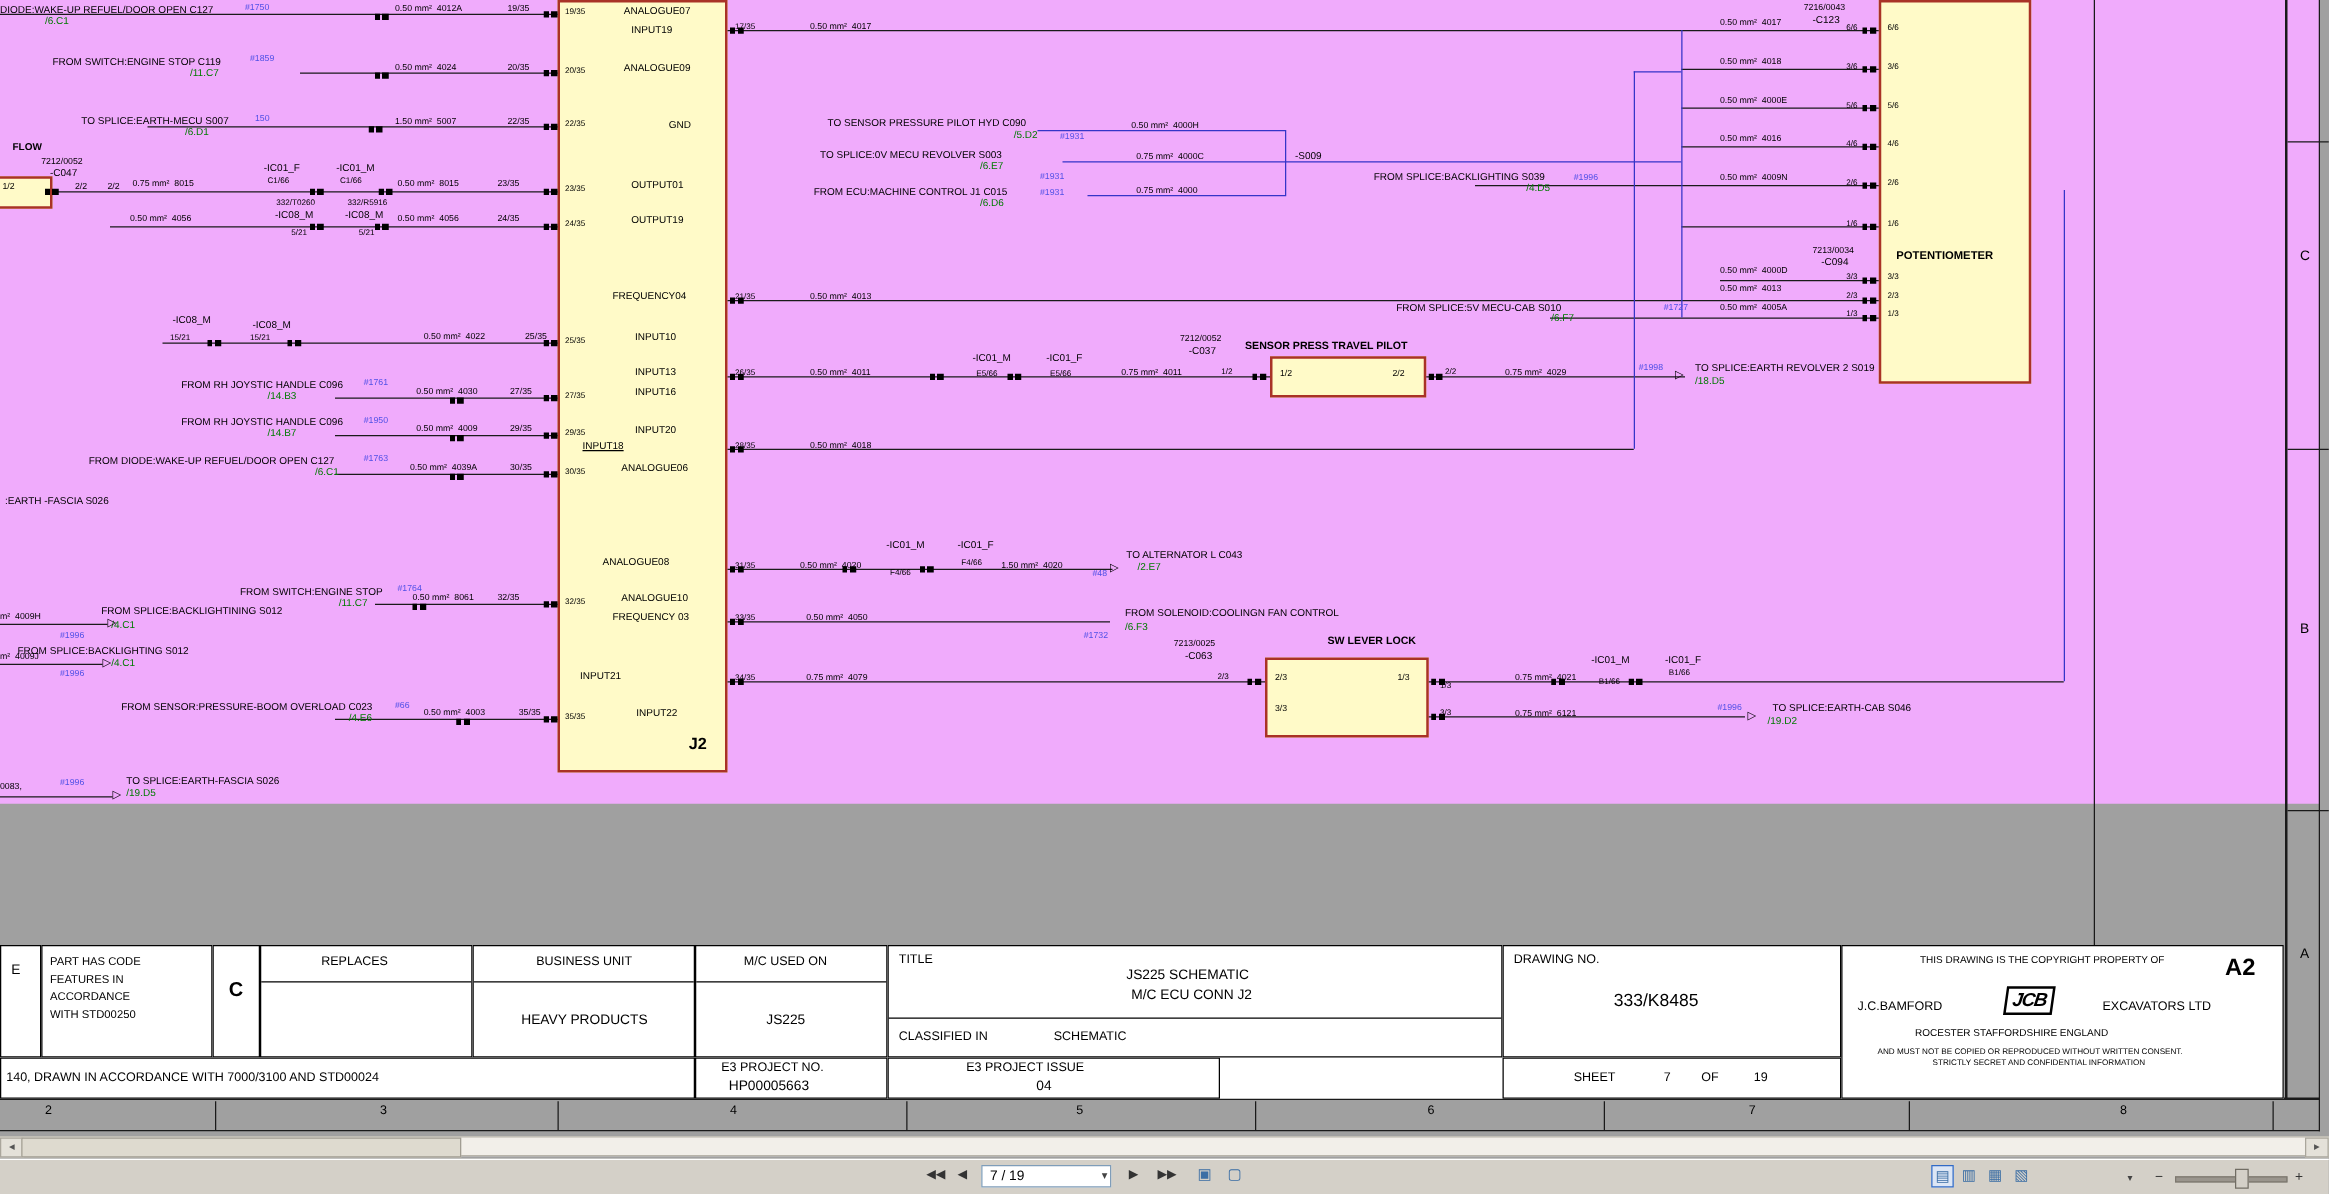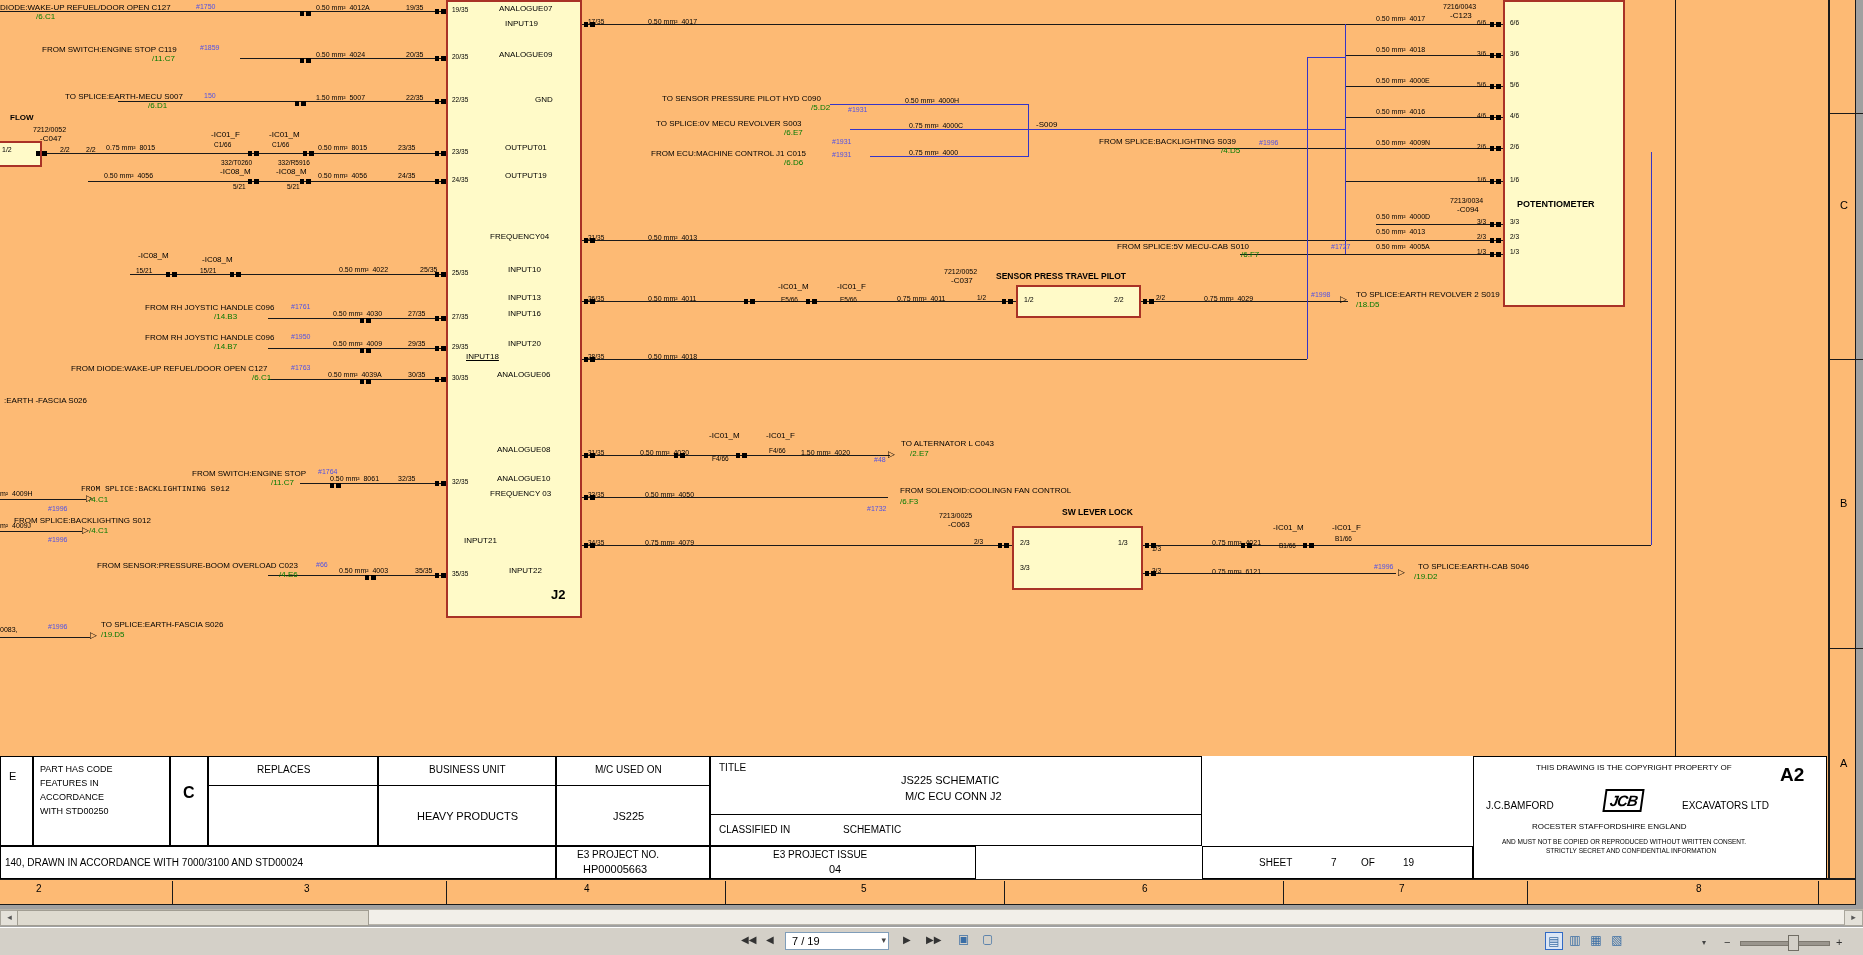--- a/index.html
+++ b/index.html
@@ -1,18 +1,18 @@
 <!DOCTYPE html>
 <html><head>
 <meta charset="utf-8">
 <style>
   html,body{margin:0;padding:0;width:1863px;height:955px;overflow:hidden;
     font-family:"Liberation Sans",sans-serif;background:#a0a0a0;}
   .canvas{position:absolute;inset:0;background:#a0a0a0;}
-  .sheet{position:absolute;left:0;top:0;width:1856px;height:905px;background:#fdba74;}
+  .sheet{position:absolute;left:0;top:0;width:1856px;height:643px;background:#f0abfc;}
   #schematic{position:absolute;inset:0;}
   .lbl{position:absolute;white-space:pre;color:#000;line-height:1;}
   .lbl.g{color:#007a00;}
   .lbl.b{color:#5050e6;}
   .lbl.bd{font-weight:bold;color:#000;}
   .ln{position:absolute;}
   .ln.k{background:#1a1a1a;}
   .ln.bl{background:#3535c8;}
   .ybox{position:absolute;background:#fffac8;border:2px solid #a93226;box-sizing:border-box;}
   .sym{position:absolute;width:11px;height:5px;
@@ -229,21 +229,21 @@
         <div class="lbl b" style="left: 291px; top: 364px; font-size: 7px;">#1763</div>
         <div class="lbl" style="left: 328px; top: 371px; font-size: 7px;">0.50 mm²  4039A</div>
         <div class="lbl" style="left: 408px; top: 371px; font-size: 7px;">30/35</div>
         <div class="lbl" style="left: 4px; top: 397px; font-size: 8px;">:EARTH -FASCIA S026</div>
         <div class="lbl" style="left: 192px; top: 470px; font-size: 8px;">FROM SWITCH:ENGINE STOP</div>
         <div class="lbl g" style="left: 271px; top: 479px; font-size: 8px;">/11.C7</div>
         <div class="lbl b" style="left: 318px; top: 468px; font-size: 7px;">#1764</div>
         <div class="lbl" style="left: 330px; top: 475px; font-size: 7px;">0.50 mm²  8061</div>
         <div class="lbl" style="left: 398px; top: 475px; font-size: 7px;">32/35</div>
         <div class="lbl" style="left: 0px; top: 490px; font-size: 7px;">m²  4009H</div>
-        <div class="lbl" style="left: 81px; top: 485px; font-size: 8px; font-family: Liberation Mono, monospace;">FROM SPLICE:BACKLIGHTINING S012</div>
+        <div class="lbl" style="left: 81px; top: 485px; font-size: 8px;">FROM SPLICE:BACKLIGHTINING S012</div>
         <div class="lbl g" style="left: 89px; top: 496px; font-size: 8px;">/4.C1</div>
         <div class="lbl b" style="left: 48px; top: 505px; font-size: 7px;">#1996</div>
         <div class="lbl" style="left: 0px; top: 522px; font-size: 7px;">m²  4009J</div>
         <div class="lbl" style="left: 14px; top: 517px; font-size: 8px;">FROM SPLICE:BACKLIGHTING S012</div>
         <div class="lbl g" style="left: 89px; top: 527px; font-size: 8px;">/4.C1</div>
         <div class="lbl b" style="left: 48px; top: 536px; font-size: 7px;">#1996</div>
         <div class="lbl" style="left: 97px; top: 562px; font-size: 8px;">FROM SENSOR:PRESSURE-BOOM OVERLOAD C023</div>
         <div class="lbl g" style="left: 279px; top: 571px; font-size: 8px;">/4.E6</div>
         <div class="lbl b" style="left: 316px; top: 561px; font-size: 7px;">#66</div>
         <div class="lbl" style="left: 339px; top: 567px; font-size: 7px;">0.50 mm²  4003</div>
@@ -261,21 +261,21 @@
         <div class="lbl" style="left: 535px; top: 96px; font-size: 8px;">GND</div>
         <div class="lbl" style="left: 505px; top: 144px; font-size: 8px;">OUTPUT01</div>
         <div class="lbl" style="left: 505px; top: 172px; font-size: 8px;">OUTPUT19</div>
         <div class="lbl" style="left: 490px; top: 233px; font-size: 8px;">FREQUENCY04</div>
         <div class="lbl" style="left: 508px; top: 266px; font-size: 8px;">INPUT10</div>
         <div class="lbl" style="left: 508px; top: 294px; font-size: 8px;">INPUT13</div>
         <div class="lbl" style="left: 508px; top: 310px; font-size: 8px;">INPUT16</div>
         <div class="lbl" style="left: 508px; top: 340px; font-size: 8px;">INPUT20</div>
         <div class="lbl" style="left: 466px; top: 353px; font-size: 8px; text-decoration: underline;">INPUT18</div>
         <div class="lbl" style="left: 497px; top: 371px; font-size: 8px;">ANALOGUE06</div>
-        <div class="lbl" style="left: 497px; top: 446px; font-size: 8px;">ANALOGUE08</div>
+        <div class="lbl" style="left: 482px; top: 446px; font-size: 8px;">ANALOGUE08</div>
         <div class="lbl" style="left: 497px; top: 475px; font-size: 8px;">ANALOGUE10</div>
         <div class="lbl" style="left: 490px; top: 490px; font-size: 8px;">FREQUENCY 03</div>
         <div class="lbl" style="left: 464px; top: 537px; font-size: 8px;">INPUT21</div>
         <div class="lbl" style="left: 509px; top: 567px; font-size: 8px;">INPUT22</div>
         <div class="lbl bd" style="left: 551px; top: 588px; font-size: 13px;">J2</div>
         <div class="lbl" style="left: 452px; top: 7px; font-size: 6.5px;">19/35</div>
         <div class="lbl" style="left: 452px; top: 54px; font-size: 6.5px;">20/35</div>
         <div class="lbl" style="left: 452px; top: 97px; font-size: 6.5px;">22/35</div>
         <div class="lbl" style="left: 452px; top: 149px; font-size: 6.5px;">23/35</div>
         <div class="lbl" style="left: 452px; top: 177px; font-size: 6.5px;">24/35</div>
@@ -437,20 +437,24 @@
         <span class="t11" style="left:56px;top:54px">JS225</span>
       </div>
       <div class="cell" style="left:710px;top:0;width:492px;height:90px">
         <span class="t10" style="left:8px;top:6px">TITLE</span>
         <span class="t11" style="left:190px;top:18px">JS225 SCHEMATIC</span>
         <span class="t11" style="left:194px;top:34px">M/C ECU CONN J2</span>
         <div class="subline" style="top:57px"></div>
         <span class="t10" style="left:8px;top:68px">CLASSIFIED IN</span>
         <span class="t10" style="left:132px;top:68px">SCHEMATIC</span>
       </div>
+      <div class="cell" style="left:1202px;top:0;width:271px;height:90px">
+        <span class="t10" style="left:8px;top:6px">DRAWING NO.</span>
+        <span class="t14" style="left:88px;top:36px">333/K8485</span>
+      </div>
       <div class="cell" style="left:1473px;top:0;width:354px;height:123px">
         <span class="t8" style="left:62px;top:7px">THIS DRAWING IS THE COPYRIGHT PROPERTY OF</span>
         <span class="t18b" style="left:306px;top:8px">A2</span>
         <span class="t10" style="left:12px;top:44px">J.C.BAMFORD</span>
         <span class="logo" style="left:130px;top:32px">JCB</span>
         <span class="t10" style="left:208px;top:44px">EXCAVATORS LTD</span>
         <span class="t8" style="left:58px;top:66px">ROCESTER      STAFFORDSHIRE      ENGLAND</span>
         <span class="t6" style="left:28px;top:82px">AND MUST NOT BE COPIED OR REPRODUCED WITHOUT WRITTEN CONSENT.</span>
         <span class="t6" style="left:72px;top:91px">STRICTLY SECRET AND CONFIDENTIAL INFORMATION</span>
       </div>

